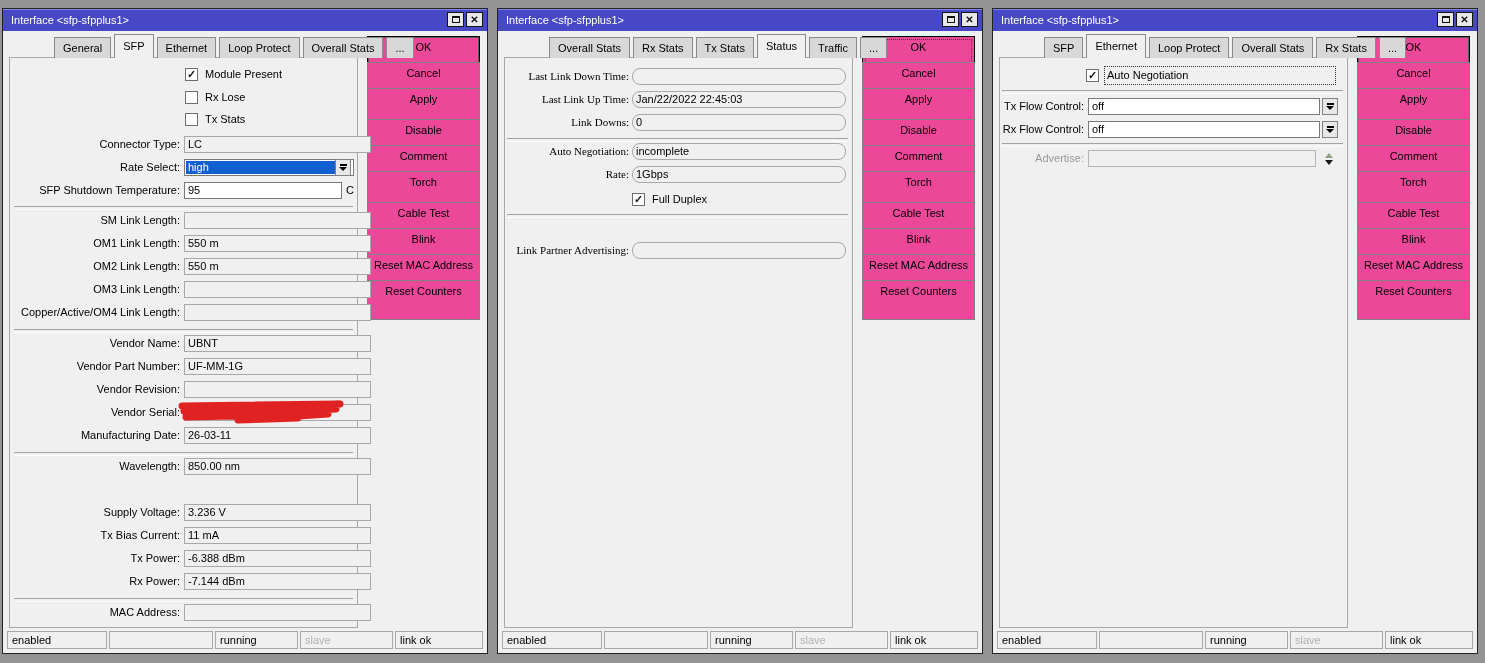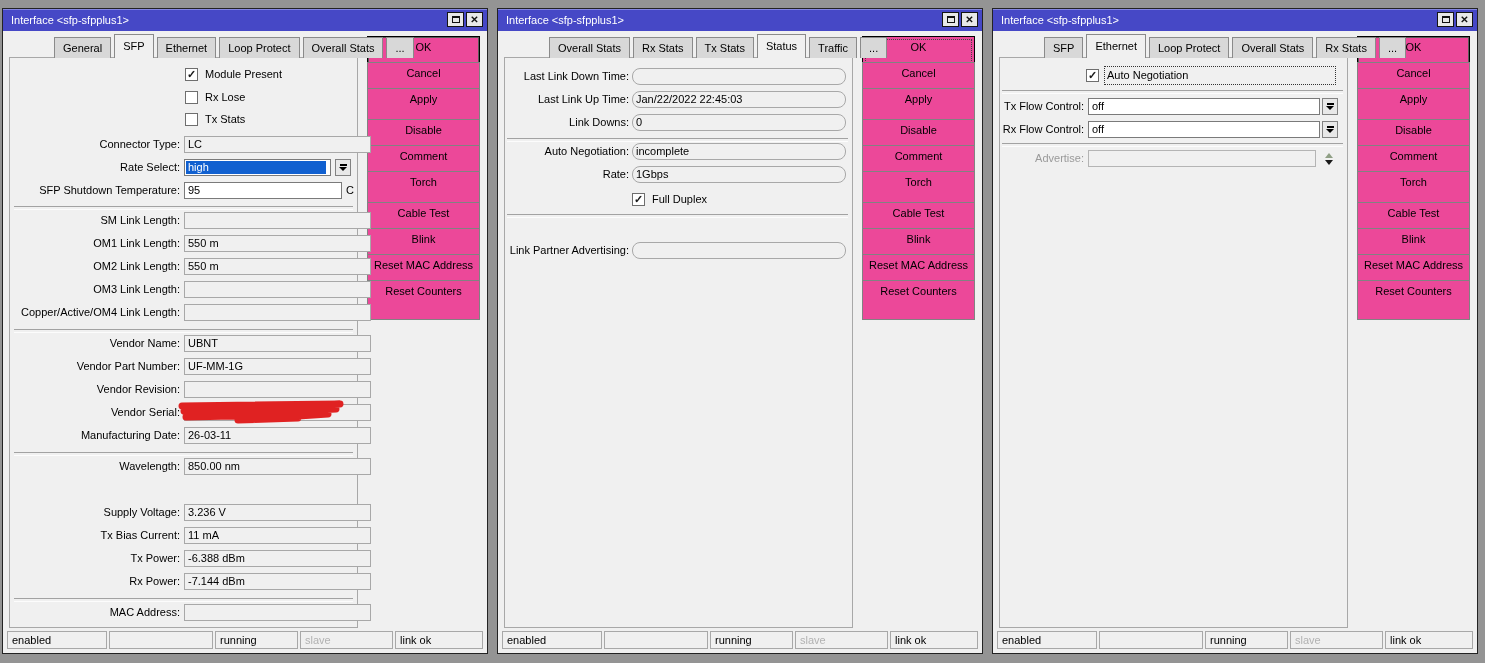--- a/index.html
+++ b/index.html
@@ -24,21 +24,21 @@
          border:1px solid #a8a8a8;box-sizing:border-box;z-index:2;}
   .frow{position:absolute;left:0;width:100%;height:17px;}
   .lab{position:absolute;left:0;top:0;text-align:right;line-height:17px;white-space:nowrap;}
   .fld{position:absolute;top:0;height:17px;line-height:15px;padding:0 3px;box-sizing:border-box;
        border:1px solid #a8a8a8;background:#f0f0f0;overflow:hidden;white-space:nowrap;}
   .fld.rw{background:#fff;border-color:#7a7a7a;}
   .fld.dis{border-color:#b4b4b4;}
   .selhl{display:block;margin:1px 4px 1px 1px;background:#1060d0;color:#fff;height:13px;
          line-height:13px;padding-left:2px;}
   .w1 .lab{width:170px;} .w1 .fld{left:174px;width:187px;}
-  .w2 .lab{width:124px;} .w2 .fld{left:127px;width:214px;border-radius:8px;}
+  .w2 .lab{width:124px;font-family:Liberation Serif, serif;} .w2 .fld{left:127px;width:214px;border-radius:8px;}
   .w3 .lab{width:84px;}  .w3 .fld{left:88px;width:232px;}
   .cb{position:absolute;top:1px;width:13px;height:13px;background:#fff;border:1px solid #6e6e6e;
       box-sizing:border-box;text-align:center;}
   .cb span{display:block;font-size:11px;line-height:11px;font-weight:bold;color:#1a1a1a;}
   .cblab{position:absolute;top:0;line-height:15px;white-space:nowrap;}
   .sep{position:absolute;height:2px;border-top:1px solid #a2a2a2;border-bottom:1px solid #fcfcfc;}
   .cbtn{position:absolute;top:0;width:16px;height:17px;background:#e8e8e8;border:1px solid #828282;
         box-sizing:border-box;display:flex;flex-direction:column;align-items:center;justify-content:center;}
   .carr{width:7px;border-top:2px solid #000;margin-bottom:1px;}
   .ctri{width:0;height:0;border-left:4px solid transparent;border-right:4px solid transparent;
@@ -98,21 +98,21 @@
     <div class="frow" style="top:54px">
       <span class="cb" style="left:175px"></span>
       <span class="cblab" style="left:195px">Tx Stats</span>
     </div>
     <div class="frow" style="top:78px">
       <span class="lab">Connector Type:</span>
       <span class="fld">LC</span>
     </div>
     <div class="frow" style="top:101px">
       <span class="lab">Rate Select:</span>
-      <span class="fld rw" style="width:147px;padding:0;">
+      <span class="fld rw" style="width:170px;padding:0;">
           <span class="selhl">high</span>
         </span>
       <span class="cbtn" style="left:325px">
           <span class="carr"></span>
           <span class="ctri"></span>
         </span>
     </div>
     <div class="frow" style="top:124px">
       <span class="lab">SFP Shutdown Temperature:</span>
       <span class="fld rw" style="width:158px">95</span>

